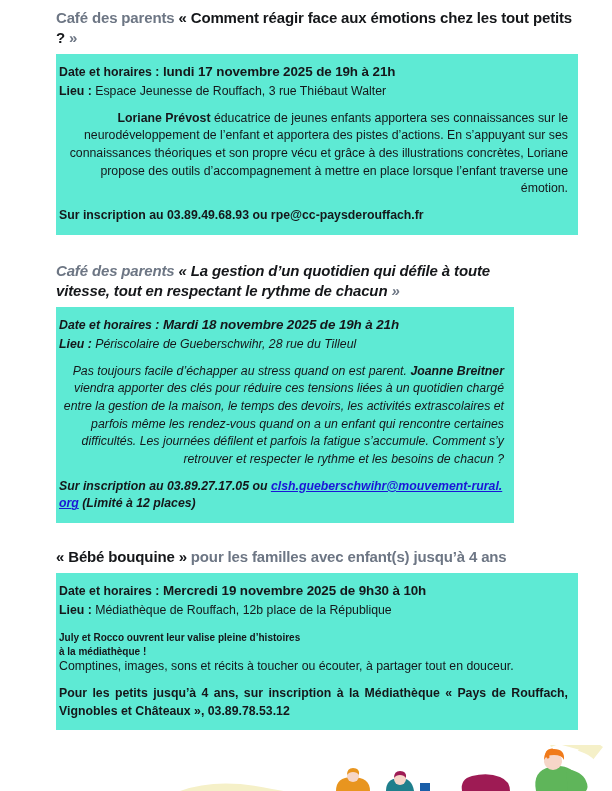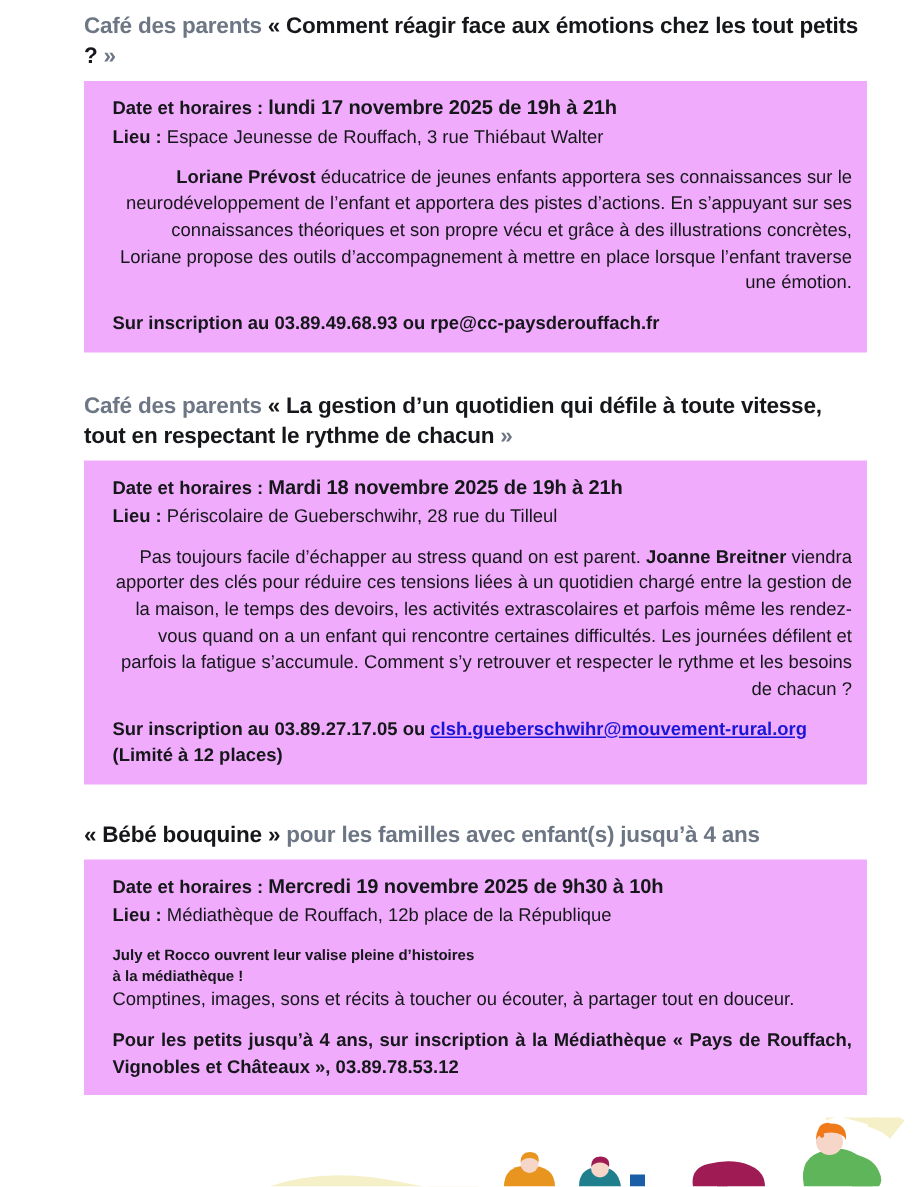--- a/index.html
+++ b/index.html
@@ -46,23 +46,23 @@
     color: #15171a;
     font-weight: 700;
   }
   .guillemet {
     color: #15171a;
     font-weight: 700;
   }
 
   
   .green-box {
-    background: #f0abfc;
+    background: #5eead4;
     box-sizing: border-box;
-    padding: 8px 10px 10px 19px;
+    padding: 8px 10px 10px 3px;
     font-size: 12.3px;
     line-height: 1.42;
     color: #15171a;
   }
 
   .meta-line {
     margin: 0 0 1px 0;
     padding: 0;
     font-size: 12.3px;
     line-height: 1.46;
@@ -116,21 +116,21 @@
   a.email-link {
     color: #1a16d6;
     text-decoration: underline;
     font-weight: 700;
     word-break: break-all;
   }
 
   
   .section { position: relative; }
   #section-1 { position: absolute; left: 56px; top: 8px;  width: 522px; }
-  #section-2 { position: absolute; left: 56px; top: 261px; width: 522px; }
+  #section-2 { position: absolute; left: 56px; top: 261px; width: 458px; font-style: italic; }
   #section-3 { position: absolute; left: 56px; top: 547px; width: 522px; }
 
   #section-1 .section-heading,
   #section-2 .section-heading,
   #section-3 .section-heading { margin-bottom: 6px; }
 
   
   .footer-art {
     position: absolute;
     left: 0;

